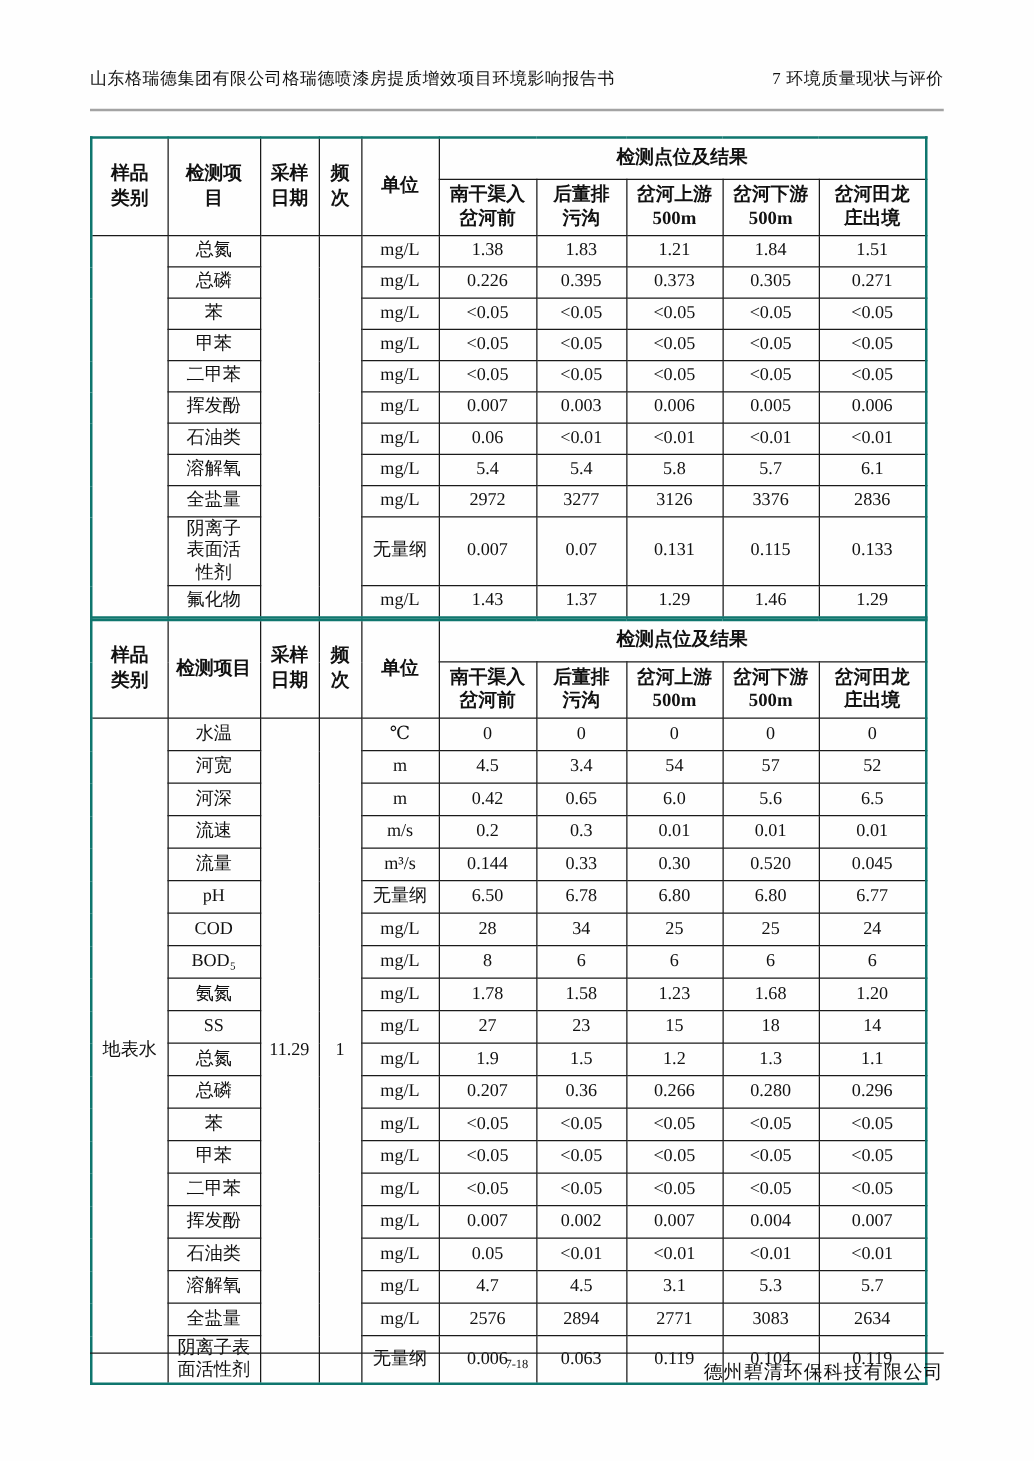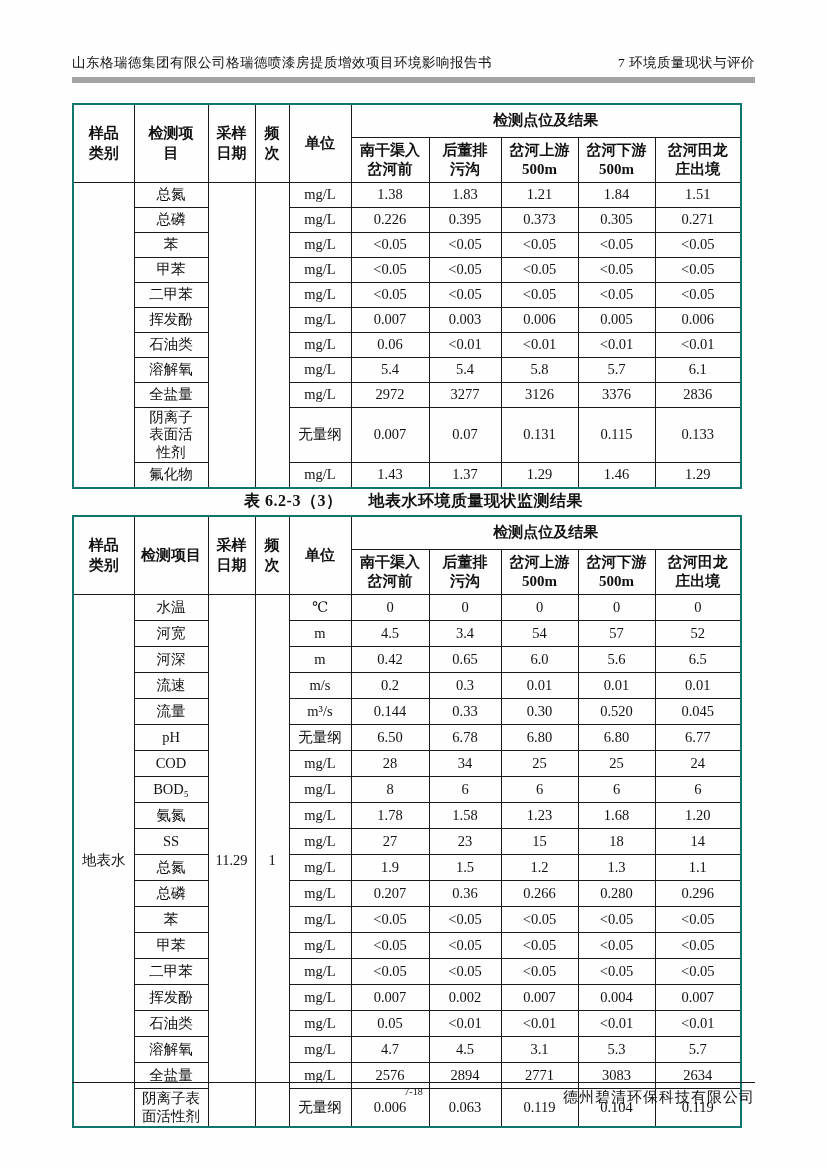--- a/index.html
+++ b/index.html
@@ -6,21 +6,21 @@
   .page {
     width:827px; height:1169px; background:#fefefe; position:relative;
     font-family:"Liberation Serif","DejaVu Serif",serif; color:#111;
     overflow:hidden; box-sizing:border-box;
   }
   .content { padding:0 72px; }
 
   
   .page-header {
     display:flex; justify-content:space-between; align-items:flex-end;
-    padding-top:54px; padding-bottom:5px; border-bottom:6px solid #a3a3a3;
+    padding-top:54px; padding-bottom:15px; border-bottom:2px solid #a3a3a3;
     font-size:13.5px; letter-spacing:0.5px;
   }
 
   
   table.monitor {
     border-collapse:collapse; table-layout:fixed; width:544px;
     border:2px solid #0f766e;
   }
   table.monitor th, table.monitor td {
     border:1px solid #1a1a1a; text-align:center; vertical-align:middle;
@@ -208,23 +208,20 @@
             <td class="unit-cell">mg/L</td>
             <td class="value-cell">1.43</td>
             <td class="value-cell">1.37</td>
             <td class="value-cell">1.29</td>
             <td class="value-cell">1.46</td>
             <td class="value-cell">1.29</td>
           </tr>
         </tbody>
     </table>
 
-    <div class="table-caption">
-      <span class="caption-label">表 6.2-3（3）</span><span>地表水环境质量现状监测结果</span>
-    </div>
 
     <table class="monitor" id="table2">
       <colgroup>
         <col style="width:61px">
           <col style="width:74px">
           <col style="width:47px">
         <col style="width:34px">
           <col style="width:62px">
           <col style="width:78px">
         <col style="width:72px">

